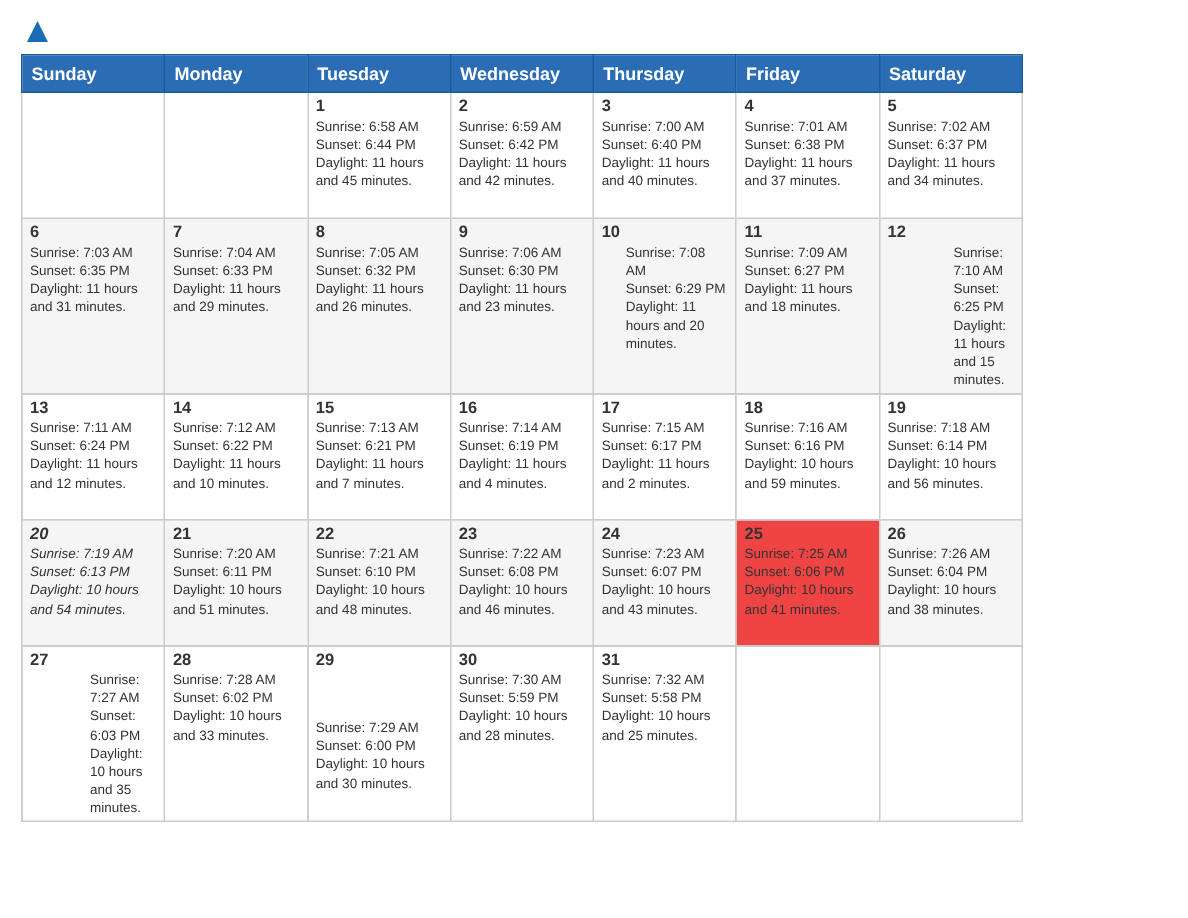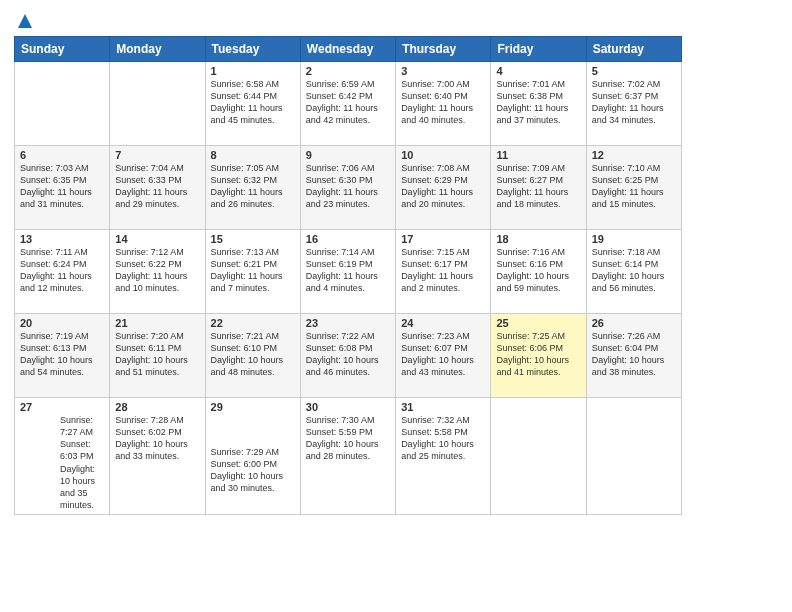--- a/index.html
+++ b/index.html
@@ -180,33 +180,33 @@
 Daylight: 11 hours and 26 minutes.</div>
           </td>
           <td style="background: rgb(245, 245, 245);">
             <span class="day-num">9</span>
             <div class="day-info" style="white-space: pre-line;">Sunrise: 7:06 AM
 Sunset: 6:30 PM
 Daylight: 11 hours and 23 minutes.</div>
           </td>
           <td style="background: rgb(245, 245, 245);">
             <span class="day-num">10</span>
-            <div class="day-info" style="white-space: pre-line;">Sunrise: 7:08 AM
+            <div class="day-info" style="white-space: pre-line; margin-left: 16px;">Sunrise: 7:08 AM
 Sunset: 6:29 PM
 Daylight: 11 hours and 20 minutes.</div>
           </td>
           <td style="background: rgb(245, 245, 245);">
             <span class="day-num">11</span>
             <div class="day-info" style="white-space: pre-line;">Sunrise: 7:09 AM
 Sunset: 6:27 PM
 Daylight: 11 hours and 18 minutes.</div>
           </td>
           <td style="background: rgb(245, 245, 245);">
             <span class="day-num">12</span>
-            <div class="day-info" style="white-space: pre-line;">Sunrise: 7:10 AM
+            <div class="day-info" style="white-space: pre-line; margin-left: 44px;">Sunrise: 7:10 AM
 Sunset: 6:25 PM
 Daylight: 11 hours and 15 minutes.</div>
           </td>
         </tr>
         <tr style="background: #0f766e;">
           <td>
             <span class="day-num">13</span>
             <div class="day-info" style="white-space: pre-line;">Sunrise: 7:11 AM
 Sunset: 6:24 PM
 Daylight: 11 hours and 12 minutes.</div>
@@ -242,21 +242,21 @@
 Daylight: 10 hours and 59 minutes.</div>
           </td>
           <td>
             <span class="day-num">19</span>
             <div class="day-info" style="white-space: pre-line;">Sunrise: 7:18 AM
 Sunset: 6:14 PM
 Daylight: 10 hours and 56 minutes.</div>
           </td>
         </tr>
         <tr style="background: rgb(245, 245, 245);">
-          <td style="background: rgb(245, 245, 245);">
+          <td style="background: rgb(245, 245, 245); font-style: italic;">
             <span class="day-num">20</span>
             <div class="day-info" style="white-space: pre-line;">Sunrise: 7:19 AM
 Sunset: 6:13 PM
 Daylight: 10 hours and 54 minutes.</div>
           </td>
           <td style="background: rgb(245, 245, 245);">
             <span class="day-num">21</span>
             <div class="day-info" style="white-space: pre-line;">Sunrise: 7:20 AM
 Sunset: 6:11 PM
 Daylight: 10 hours and 51 minutes.</div>
@@ -272,21 +272,21 @@
             <div class="day-info" style="white-space: pre-line;">Sunrise: 7:22 AM
 Sunset: 6:08 PM
 Daylight: 10 hours and 46 minutes.</div>
           </td>
           <td style="background: rgb(245, 245, 245);">
             <span class="day-num">24</span>
             <div class="day-info" style="white-space: pre-line;">Sunrise: 7:23 AM
 Sunset: 6:07 PM
 Daylight: 10 hours and 43 minutes.</div>
           </td>
-          <td style="background: #fef9c3;">
+          <td style="background: #ef4444;">
             <span class="day-num">25</span>
             <div class="day-info" style="white-space: pre-line;">Sunrise: 7:25 AM
 Sunset: 6:06 PM
 Daylight: 10 hours and 41 minutes.</div>
           </td>
           <td style="background: rgb(245, 245, 245);">
             <span class="day-num">26</span>
             <div class="day-info" style="white-space: pre-line;">Sunrise: 7:26 AM
 Sunset: 6:04 PM
 Daylight: 10 hours and 38 minutes.</div>

